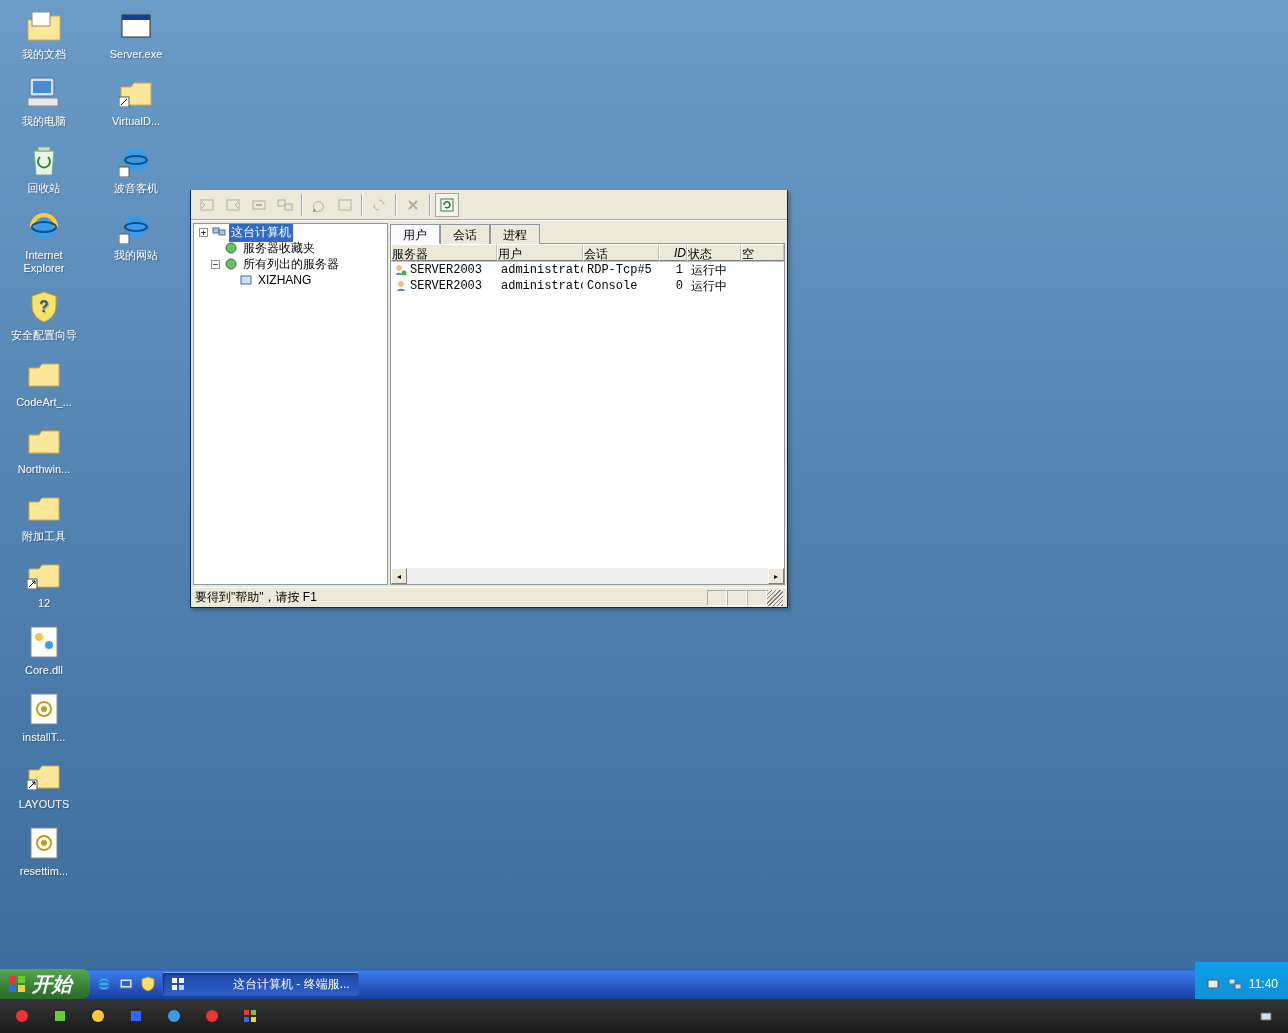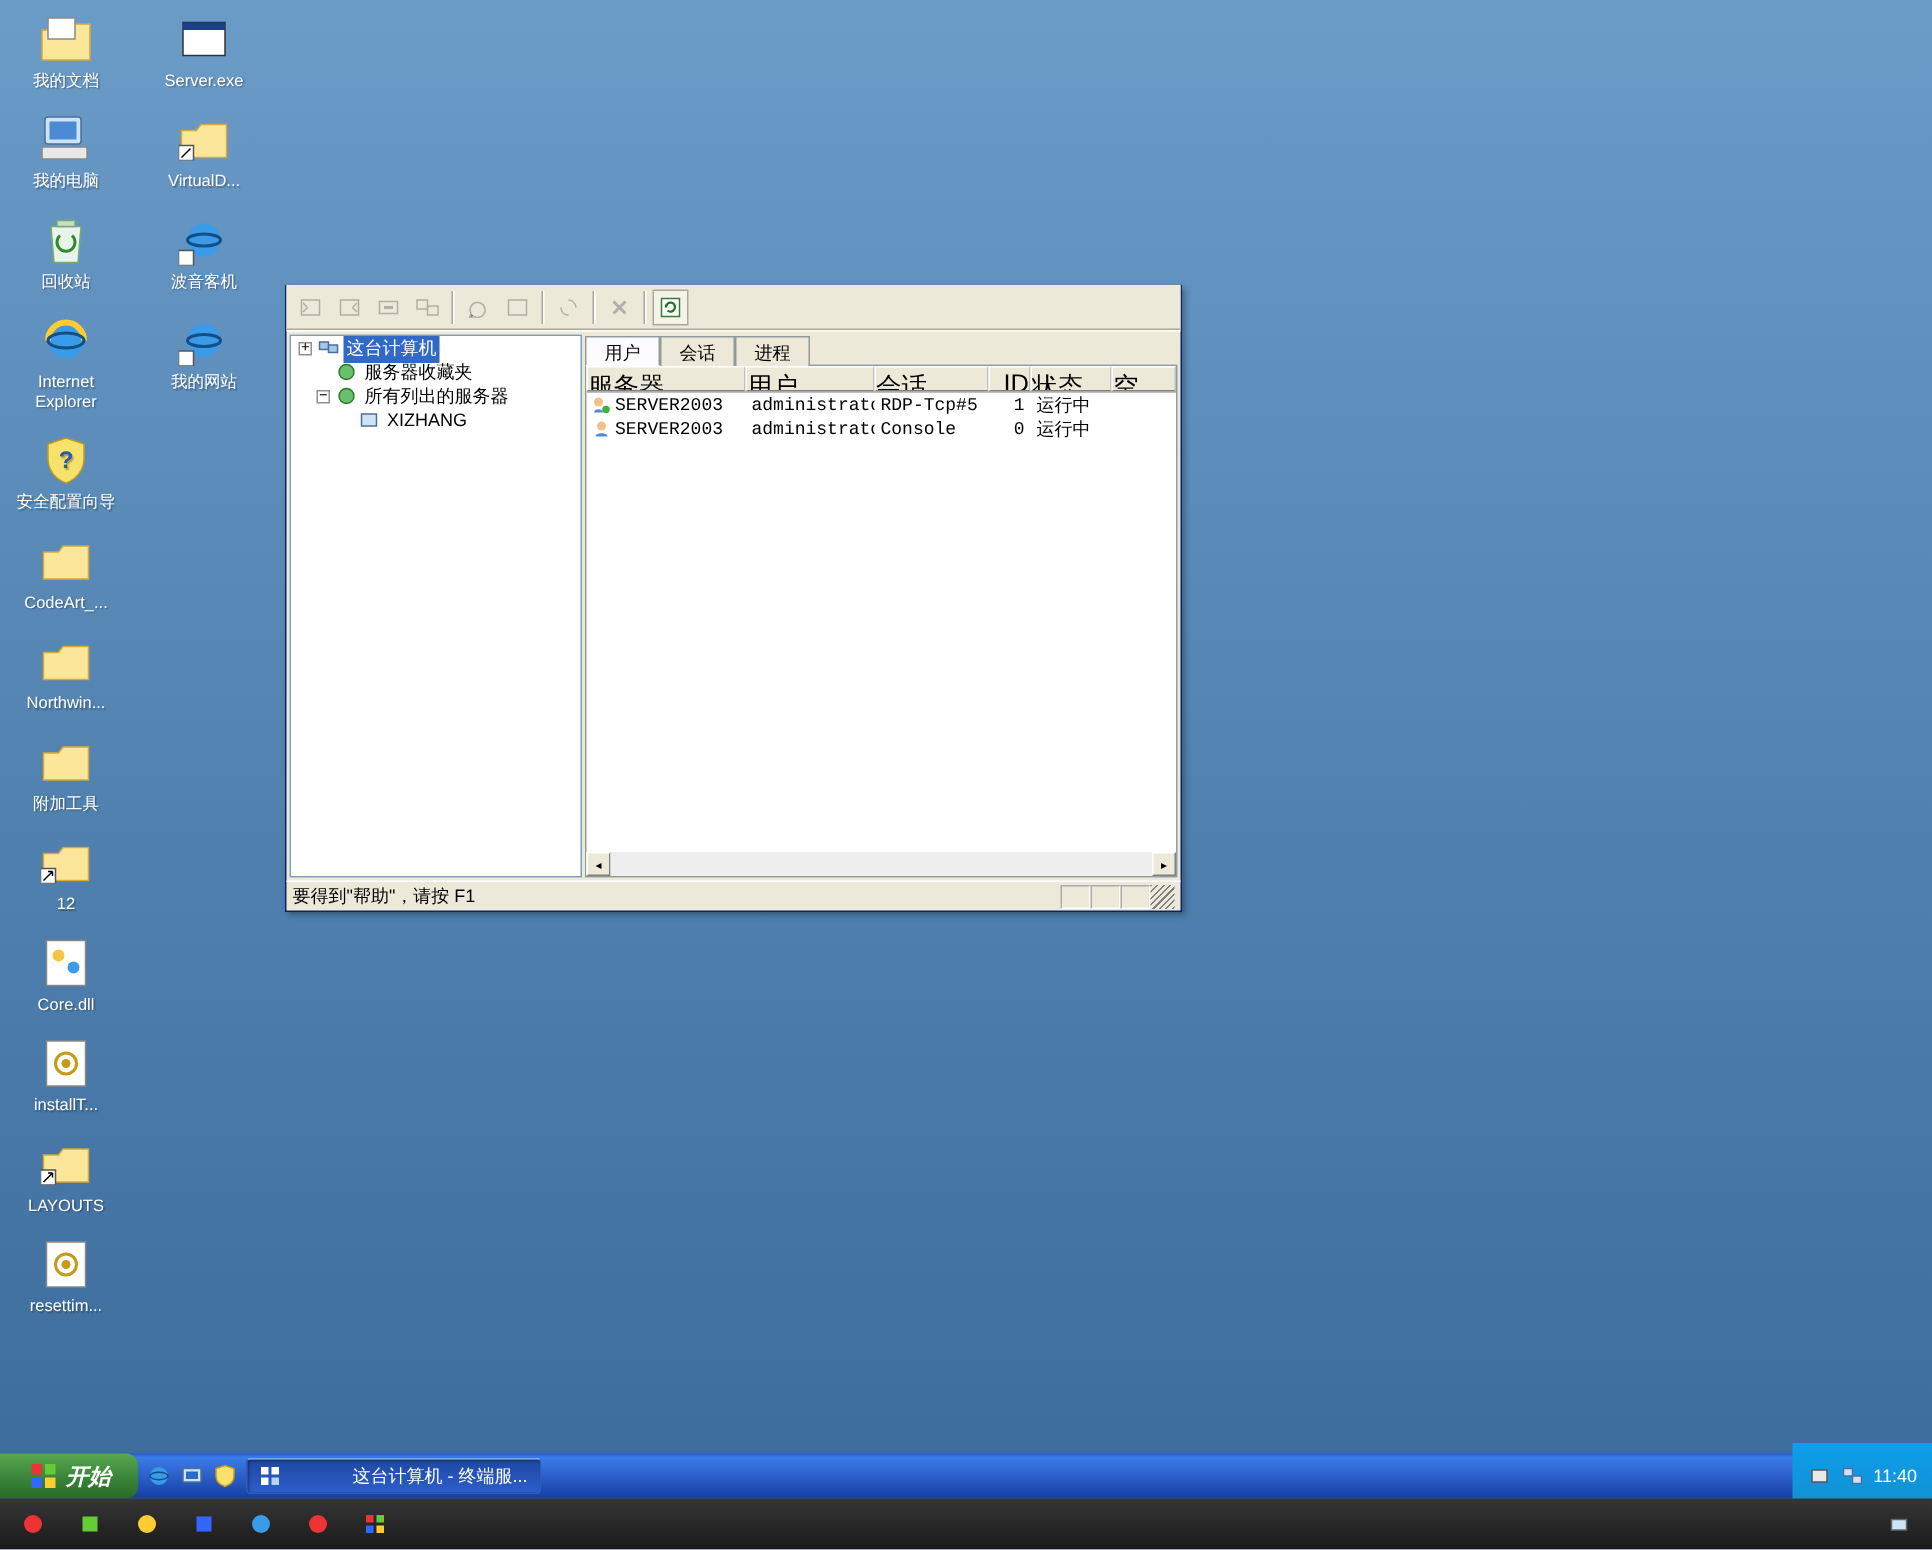--- a/index.html
+++ b/index.html
@@ -67,21 +67,21 @@
 .expando { width:9px;height:9px; border:1px solid #919191; margin:0 3px; display:flex;align-items:center;justify-content:center; font-size:9px; line-height:7px; color:#000; cursor:pointer; font-family:monospace;}
 .tree-icon { width:16px;height:16px; margin-right:2px; display:flex;align-items:center;justify-content:center;}
 .tree-label { padding:1px 2px; white-space:nowrap;}
 .tree-label.sel { background:#316ac5; color:#fff;}
 .right-pane { flex:1; margin:2px 2px 2px 0; display:flex; flex-direction:column;}
 .tabs { display:flex; height:20px; }
 .tab { padding:2px 12px; border:1px solid #919b9c; border-bottom:none; background:#ece9d8; margin-right:0; font-size:12px; cursor:pointer; position:relative; top:1px;}
 .tab.active { background:#fcfcfe; border-bottom:1px solid #fcfcfe; z-index:2;}
 .tab-content { flex:1; background:#fff; border:1px solid #919b9c; display:flex; flex-direction:column;}
 .list-headers { display:flex; background:#ece9d8; height:18px; border-bottom:1px solid #c0c0c0;}
-.list-h { border-right:1px solid #c0c0c0; border-bottom:1px solid #808080; border-top:1px solid #fff; border-left:1px solid #fff; padding:1px 0; font-size:17px; overflow:hidden;white-space:nowrap;}
+.list-h { border-right:1px solid #c0c0c0; border-bottom:1px solid #808080; border-top:1px solid #fff; border-left:1px solid #fff; padding:1px 0; font-size:12px; overflow:hidden;white-space:nowrap;}
 .list-rows { flex:1; overflow:auto; font-family:"Courier New",monospace; font-size:12px;}
 .list-row { display:flex; height:16px; align-items:center;}
 .list-cell { padding:0 4px; overflow:hidden; white-space:nowrap;}
 .hscroll { height:16px; background:#ece9d8; display:flex;}
 .hscroll-btn { width:16px;height:16px; background:#ece9d8; border:1px solid #fff; border-right-color:#808080;border-bottom-color:#808080; display:flex;align-items:center;justify-content:center;font-size:8px;cursor:pointer;}
 .hscroll-track{flex:1;background:#eee;}
 .statusbar { height:20px; border-top:1px solid #fff; display:flex; align-items:center; padding:0 4px; font-size:12px;}
 .statusbar-text{flex:1;}
 .status-grip { display:flex; gap:0;}
 .status-cell{width:20px;height:16px;border:1px inset #fff;}
@@ -101,24 +101,24 @@
   display:flex; align-items:center; padding: 4px 6px; gap:6px;
 }
 .second-bar-item {
   display:flex; align-items:center; gap:4px;
   color:#dcdcdc; font-size:12px; padding:4px 8px;
   border-radius:2px;
 }
 .sb-icon{width:16px;height:16px;display:flex;align-items:center;justify-content:center;}
 .second-spacer{flex:1;}
 .start-btn {
-  height:30px; padding:0 18px 0 20px;
+  height:30px; padding:0 18px 0 8px;
   background: linear-gradient(to bottom,#57a850 0%,#3c873c 50%,#276b27 100%);
   display:flex; align-items:center; font-weight:bold; font-style:italic;
-  font-size:15px; cursor:pointer; border-radius:0 8px 8px 0;
+  font-size:20px; cursor:pointer; border-radius:0 8px 8px 0;
 }
 .start-flag{width:20px;height:18px;margin-right:4px;}
 .ql { display:flex; align-items:center; gap:2px; padding:0 4px;}
 .ql-btn{width:20px;height:22px;display:flex;align-items:center;justify-content:center;cursor:pointer;}
 .task-btn {
   height:24px; background:linear-gradient(to bottom,#5a8be0,#3464c3);
   border:1px solid #2f5bb7; border-top-color:#7ba7ea;
   border-radius:3px; padding:0 8px; display:flex; align-items:center;
   font-size:12px; color:#fff; cursor:pointer; min-width:140px; gap:4px;
   box-shadow: inset 1px 1px 0 rgba(255,255,255,.2);
@@ -407,21 +407,21 @@
         <div class="tabs">
           <div class="tab active"><span>用户</span></div>
           <div class="tab"><span>会话</span></div>
           <div class="tab"><span>进程</span></div>
         </div>
         <div class="tab-content">
           <div class="list-headers">
             <div class="list-h" style="width:106px;"><span>服务器</span></div>
             <div class="list-h" style="width:86px;"><span>用户</span></div>
             <div class="list-h" style="width:76px;"><span>会话</span></div>
-            <div class="list-h" style="width:28px;text-align:right;"><span>ID</span></div>
+            <div class="list-h" style="width:28px;text-align:right;font-style:italic;"><span>ID</span></div>
             <div class="list-h" style="width:54px;"><span>状态</span></div>
             <div class="list-h" style="flex:1;"><span>空</span></div>
           </div>
           <div class="list-rows">
             <div class="list-row">
               <div class="list-cell" style="width:106px;display:flex;align-items:center;gap:3px;">
                 <span>
                     <svg width="12" height="12">
                       <circle cx="4" cy="4" r="3" fill="#f2c187"></circle>
                       <path d="M1 11 c0 -3 6 -3 6 0" fill="#4b8bd6"></path>

